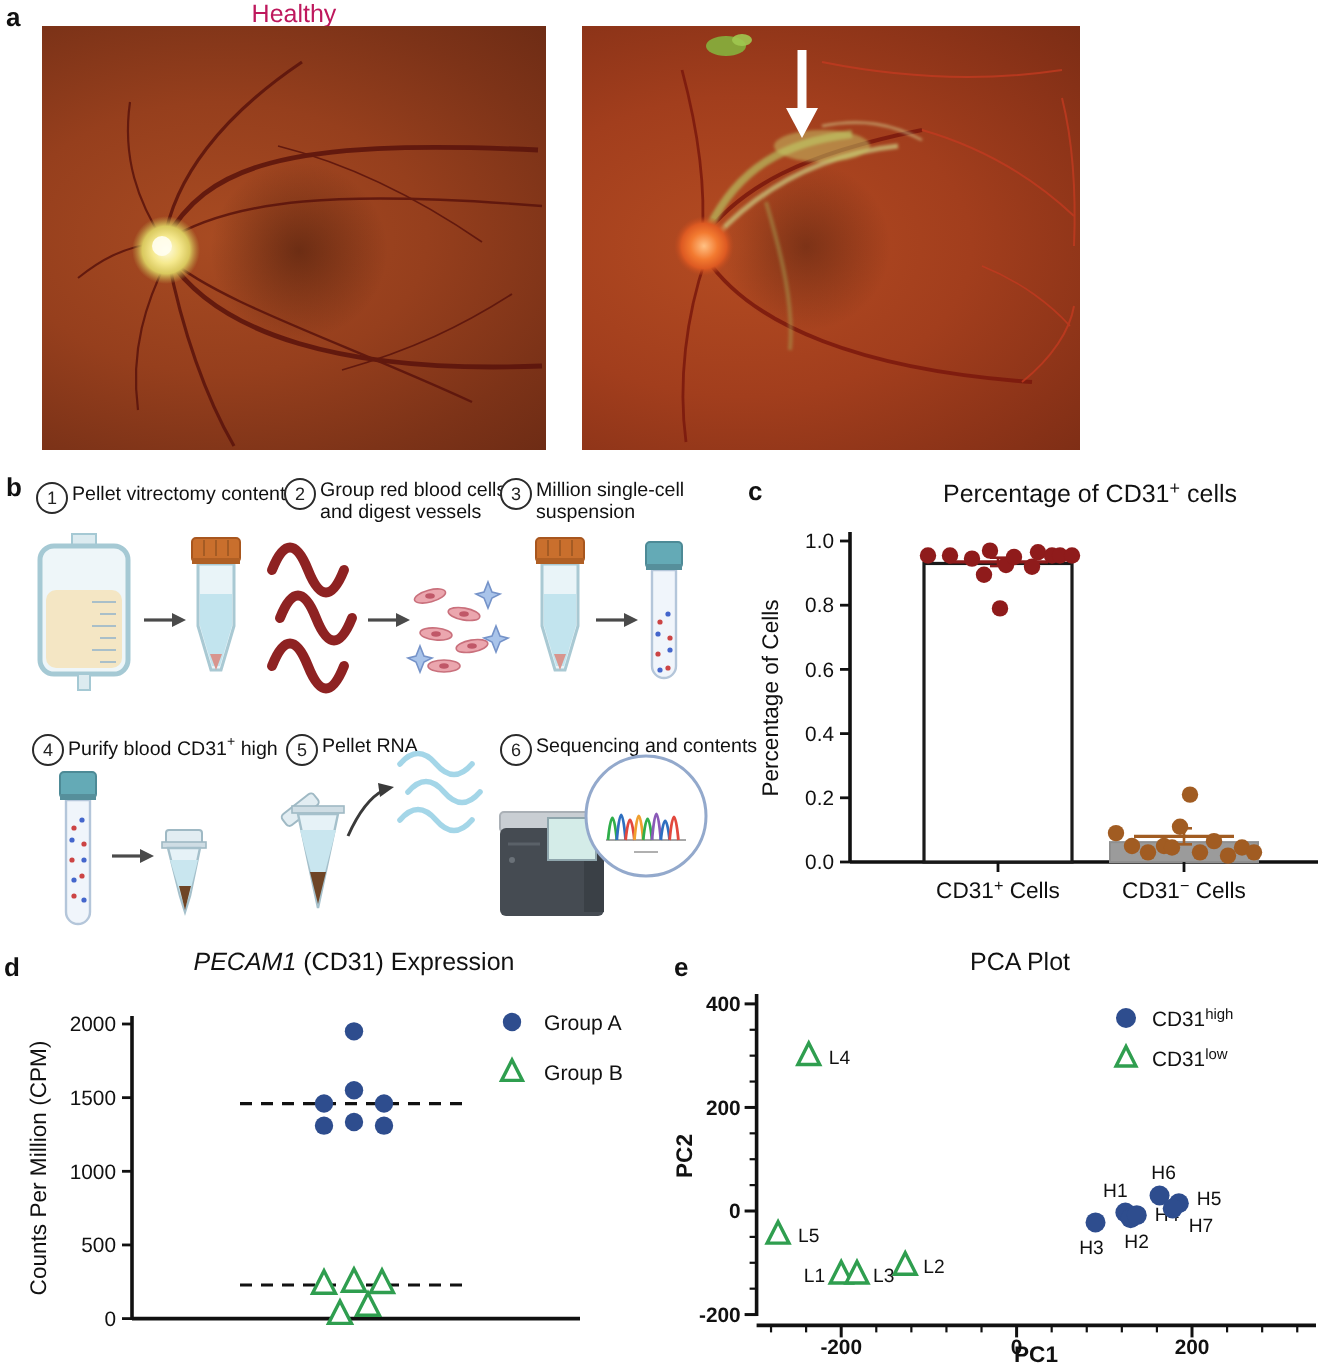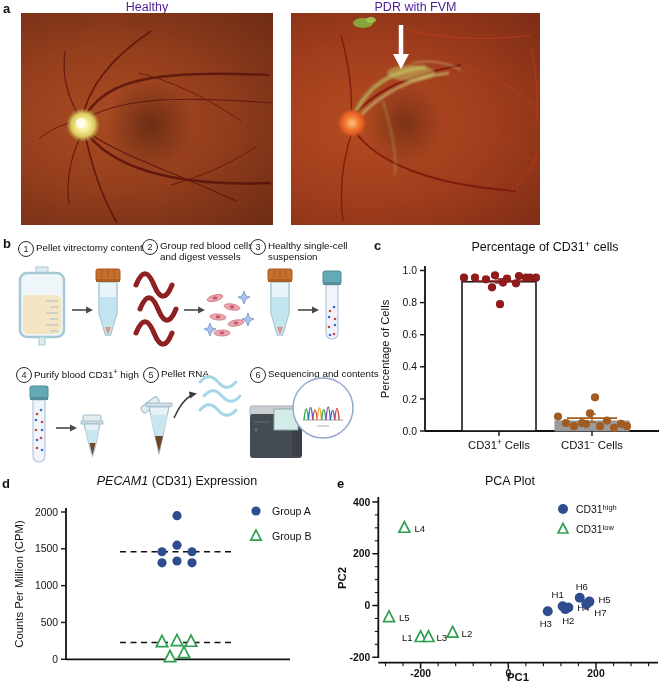--- a/index.html
+++ b/index.html
@@ -1,18 +1,18 @@
 <!DOCTYPE html>
 <html><head>
 <meta charset="utf-8">
 <style>
   html,body{margin:0;padding:0;background:#fff;font-family:"Liberation Sans",sans-serif;}
   .fig{position:relative;width:667px;height:685px;background:#fff;overflow:hidden;}
   .plabel{position:absolute;font-size:13px;font-weight:700;color:#111;}
-  .img-title{position:absolute;top:0;text-align:center;font-size:12.5px;font-weight:500;color:#4c1d95;}
+  .img-title{position:absolute;top:0;text-align:center;font-size:12.5px;font-weight:500;color:#be185d;}
   .fundus{position:absolute;top:13px;height:212px;overflow:hidden;}
   .fundus svg{position:absolute;left:0;top:0;}
   #fundus-healthy{left:21px;width:252px;
     background:radial-gradient(circle at 51% 53%, rgba(45,15,5,.45) 0%, rgba(45,15,5,0) 26%),
                radial-gradient(ellipse at 35% 50%, #a84b22 0%, #963f1d 45%, #7d3318 78%, #6e2c15 100%);}
   #fundus-pdr{left:291px;width:249px;
     background:radial-gradient(circle at 45% 52%, rgba(50,18,8,.40) 0%, rgba(50,18,8,0) 24%),
                radial-gradient(ellipse at 32% 52%, #b44c22 0%, #a23e1d 48%, #8b3318 80%, #7c2d15 100%);}
   .step{position:absolute;}
   .step-num{position:absolute;left:0;top:0;width:14px;height:14px;border:1.3px solid #2a2a2a;border-radius:50%;
@@ -23,21 +23,20 @@
   .chart{position:absolute;}
   svg text{font-family:"Liberation Sans",sans-serif;}
 </style>
 </head>
 <body>
 
 <div class="fig">
 
   <span class="plabel" style="left:3px;top:1px">a</span>
   <div class="img-title" style="left:21px;width:252px">Healthy</div>
-  <div class="img-title" style="left:291px;width:249px">PDR with FVM</div>
 
   <div class="fundus" id="fundus-healthy">
     <svg width="252" height="212" viewBox="0 0 252 212">
       <defs>
         <radialGradient id="dgH">
             <stop offset="0%" stop-color="#fffce2"></stop>
             <stop offset="40%" stop-color="#f5e98e"></stop>
             <stop offset="70%" stop-color="#d9c85e"></stop>
             <stop offset="100%" stop-color="#bfa54a" stop-opacity="0"></stop>
           </radialGradient>
@@ -108,21 +107,21 @@
   <div class="step" style="left:18px;top:241px">
     <span class="step-num">1</span>
     <span class="step-text nowrap"><span>Pellet vitrectomy contents</span></span>
   </div>
   <div class="step" style="left:142px;top:239px">
     <span class="step-num">2</span>
     <span class="step-text" style="width:97px"><span>Group red blood cells and digest vessels</span></span>
   </div>
   <div class="step" style="left:250px;top:239px">
     <span class="step-num">3</span>
-    <span class="step-text" style="width:94px"><span>Healthy single-cell suspension</span></span>
+    <span class="step-text" style="width:94px"><span>Million single-cell suspension</span></span>
   </div>
   <div class="step" style="left:16px;top:367px">
     <span class="step-num">4</span>
     <span class="step-text nowrap"><span>Purify blood CD31</span><sup>+</sup><span> high</span></span>
   </div>
   <div class="step" style="left:143px;top:367px">
     <span class="step-num">5</span>
     <span class="step-text nowrap"><span>Pellet RNA</span></span>
   </div>
   <div class="step" style="left:250px;top:367px">

